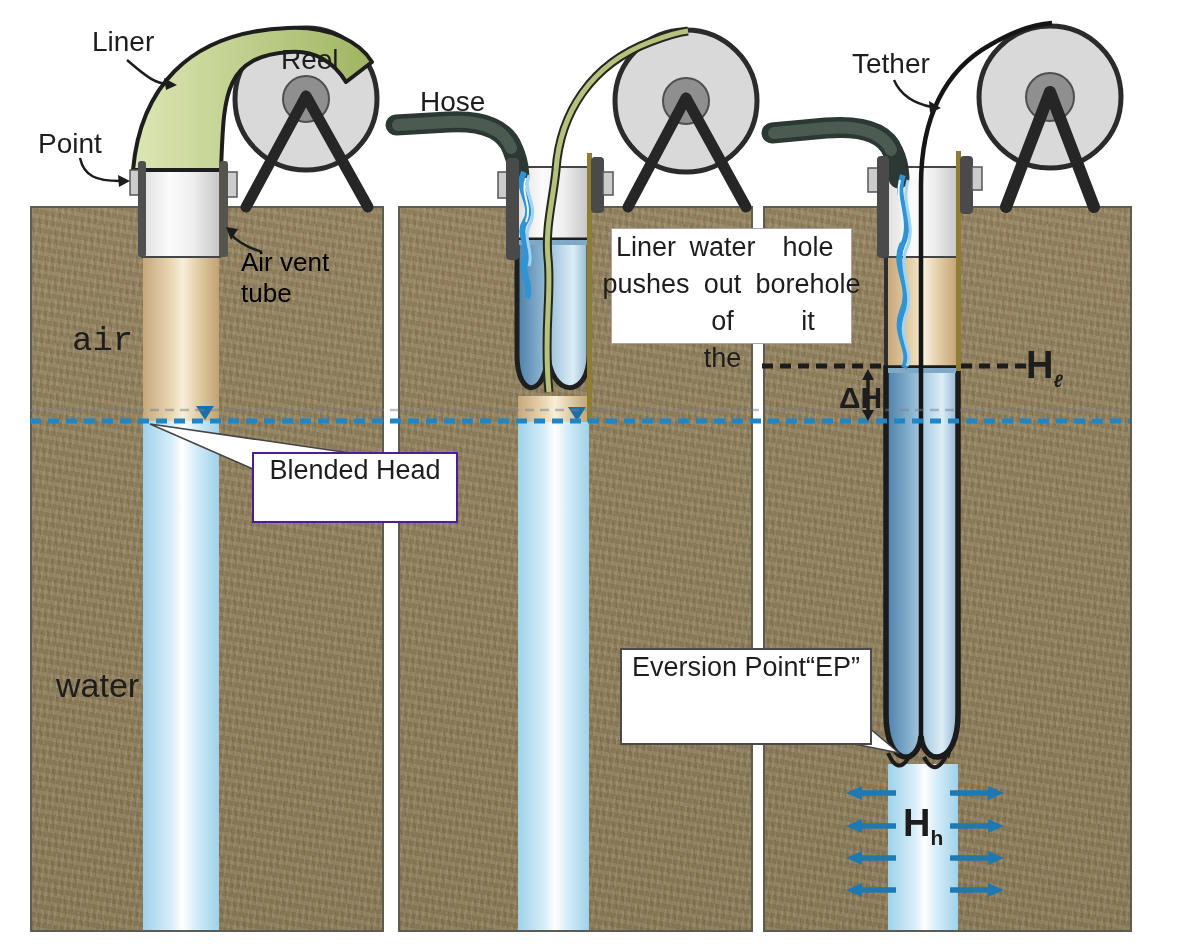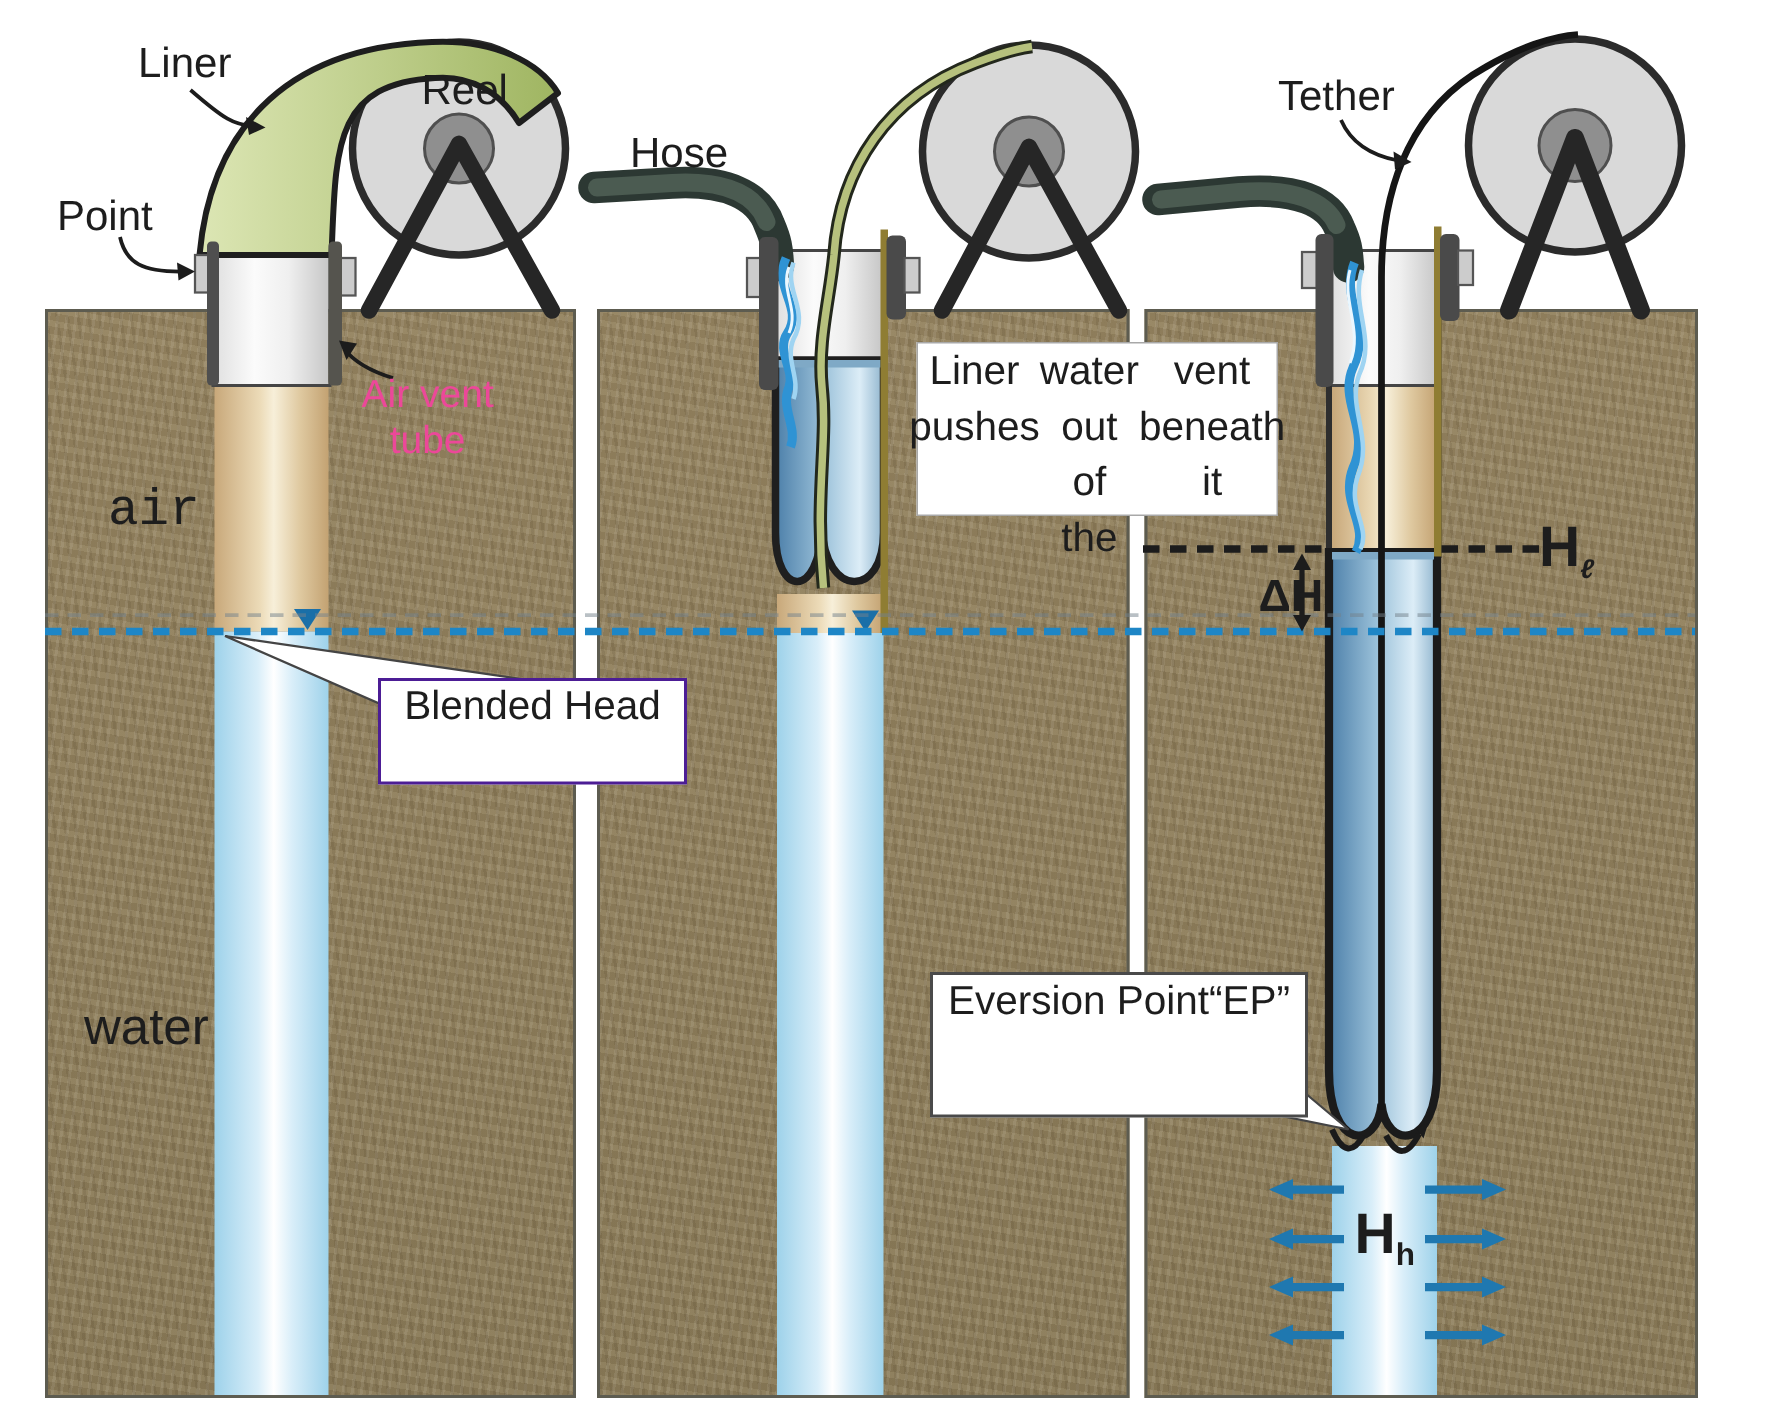--- a/index.html
+++ b/index.html
@@ -23,21 +23,21 @@
   .waterblue{background:linear-gradient(90deg,#9ed2ea,#d9eef9 38%,#ffffff 52%,#d9eef9 68%,#9ed2ea);}
   .casing{
     position:absolute;z-index:2;box-sizing:border-box;
     background:linear-gradient(90deg,#e0e0e0,#fbfbfb 35%,#efefef 65%,#c7c7c7);
     border:2px solid #454545;
   }
   #overlay{position:absolute;left:0;top:0;z-index:3;}
   .lbl{position:absolute;z-index:4;white-space:nowrap;}
   .lbl-lg{font-size:28px;}
   .lbl-zone{font-size:34px;}
-  .lbl-vent{font-size:26px;color:#ec4899;line-height:31px;}
+  .lbl-vent{font-size:26px;color:#000000;line-height:31px;}
   .cobox{
     position:absolute;z-index:4;background:#ffffff;text-align:center;
     display:flex;flex-direction:row;justify-content:center;box-sizing:border-box;
   }
   .cobox .ln{display:block;}
   #delta-h{font-size:30px;font-weight:bold;margin-left:41px;}
   .head-label{font-size:38px;font-weight:bold;line-height:38px;}
   .head-label sub{font-size:21px;line-height:0;}
   #h-liner sub{font-style:italic;font-size:18px;}
 </style>
@@ -194,34 +194,34 @@
 
     <polygon points="150,424 350,453 262,473" fill="#ffffff" stroke="#444444" stroke-width="1.5"></polygon>
     <polygon points="770,727 868,727 899,753" fill="#ffffff" stroke="#444444" stroke-width="1.5"></polygon>
   </svg>
 
   <div class="lbl lbl-lg" style="left:92px;top:26px;">Liner</div>
   <div class="lbl lbl-lg" style="left:281px;top:44px;">Reel</div>
   <div class="lbl lbl-lg" style="left:38px;top:128px;">Point</div>
   <div class="lbl lbl-vent" style="left:241px;top:247px;">
     <span class="ln" style="display:block;">Air vent</span>
-    <span class="ln" style="display:block;text-align:center;">tube</span>
+    <span class="ln" style="display:block;">tube</span>
   </div>
   <div class="lbl lbl-lg" style="left:420px;top:86px;">Hose</div>
   <div class="lbl lbl-lg" style="left:852px;top:48px;">Tether</div>
   <div class="lbl lbl-zone" style="left:72px;top:322px;font-family:Liberation Mono, monospace;">air</div>
   <div class="lbl lbl-zone" style="left:56px;top:666px;">water</div>
 
   <div class="cobox" style="left:252px;top:452px;width:206px;height:71px;border:2px solid #4c1d95;font-size:27px;line-height:33px;">
     <span class="ln">Blended Head</span>
   </div>
   <div class="cobox" style="left:611px;top:228px;width:241px;height:116px;border:1px solid #a8a8a8;font-size:27px;line-height:37px;">
     <span class="ln">Liner pushes</span>
     <span class="ln">water out of the</span>
-    <span class="ln">vent beneath it</span>
+    <span class="ln">hole borehole it</span>
   </div>
   <div class="cobox" style="left:620px;top:648px;width:252px;height:97px;border:2px solid #4a4a4a;font-size:27px;line-height:35px;">
     <span class="ln">Eversion Point</span>
     <span class="ln">“EP”</span>
   </div>
 
   <div class="lbl" id="delta-h" style="left:798px;top:381px;">ΔH</div>
   <div class="lbl head-label" id="h-liner" style="left:1026px;top:346px;"><span>H</span><sub>ℓ</sub></div>
   <div class="lbl head-label" id="h-hole" style="left:903px;top:804px;"><span>H</span><sub>h</sub></div>
 

